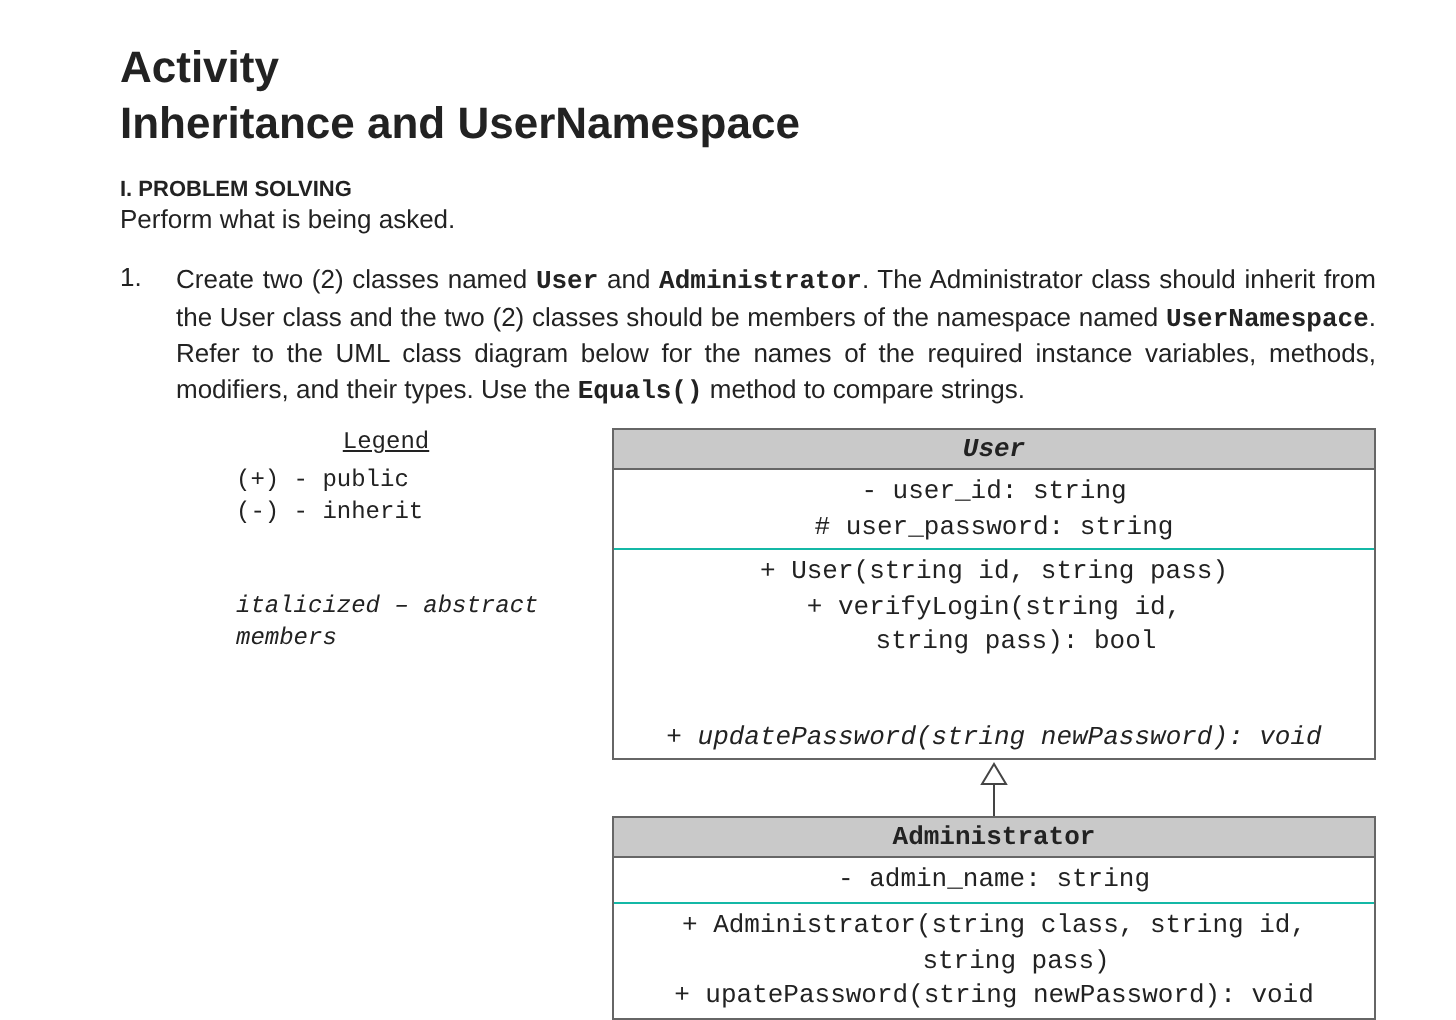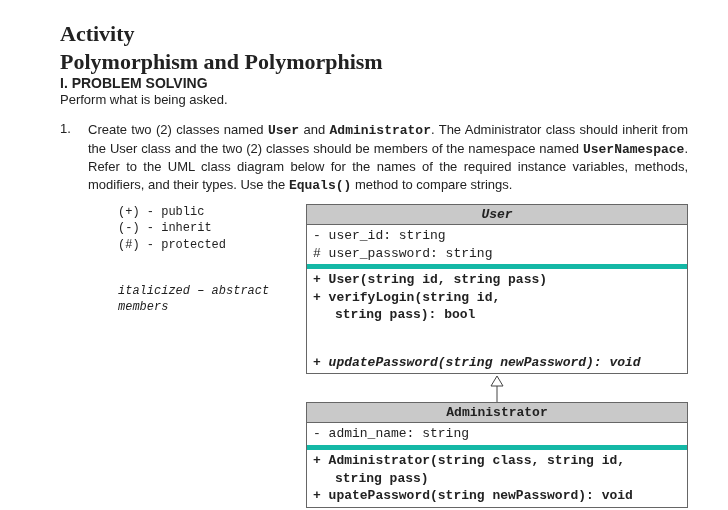--- a/index.html
+++ b/index.html
@@ -10,25 +10,25 @@
     margin: 0;
     padding: 20px 40px 20px 60px;
     width: 728px;
     background: #fff;
   }
   .title {
     font-weight: 900;
     font-size: 22px;
     margin: 0;
     line-height: 1.25;
-    font-family: Liberation Serif, serif;
   }
   .section-head {
     font-weight: 700;
-    font-size: 14px;
+    font-size: 11px;
+    margin-top: 14px;
   }
   .section-sub {
     font-size: 13px;
     margin-top: 1px;
     margin-bottom: 14px;
   }
   .problem {
     display: flex;
     gap: 10px;
     margin-bottom: 10px;
@@ -71,57 +71,58 @@
     text-align: center;
     font-style: italic;
     font-weight: 700;
     padding: 2px 4px;
     border-bottom: 1px solid #666;
   }
   .uml-header.nonitalic { font-style: normal; }
   .uml-compartment {
     padding: 2px 6px;
     line-height: 1.35;
+    text-align: center;
   }
-  .uml-compartment + .uml-compartment { border-top: 5px solid #14b8a6; font-weight: bold; }
+  .uml-compartment + .uml-compartment { border-top: 1px solid #14b8a6; }
   .indent { padding-left: 22px; }
 
   .arrow-wrap {
     height: 28px;
     position: relative;
   }
   .arrow-wrap svg {
     position: absolute;
     left: 50%;
     top: 0;
     transform: translateX(-50%);
   }
 </style>
 </head>
 <body>
 
 <h1 class="title">Activity</h1>
-<h1 class="title">Polymorphism and Polymorphism</h1>
+<h1 class="title">Inheritance and UserNamespace</h1>
 
 <div class="section-head">I. PROBLEM SOLVING</div>
 <div class="section-sub">Perform what is being asked.</div>
 
 <div class="problem">
   <div class="num">1.</div>
   <div class="txt">
     <span>Create two (2) classes named </span><span class="mono">User</span><span> and </span><span class="mono">Administrator</span><span>. The Administrator class should inherit from the User class and the two (2) classes should be members of the namespace named </span><span class="mono">UserNamespace</span><span>. Refer to the UML class diagram below for the names of the required instance variables, methods, modifiers, and their types. Use the </span><span class="mono">Equals()</span><span> method to compare strings.</span>
   </div>
 </div>
 
 <div class="diagram-area">
   <div class="legend-col">
+    <div class="legend-title">Legend</div>
     <div class="legend-body">
       <div>(+) - public</div>
       <div>(-) - inherit</div>
-      <div>(#) - protected</div>
       <div class="italic">italicized – abstract members</div>
     </div>
   </div>
 
   <div class="uml-col">
 
     <div class="uml-class">
       <div class="uml-header">User</div>
       <div class="uml-compartment">
         <div>- user_id: string</div>

